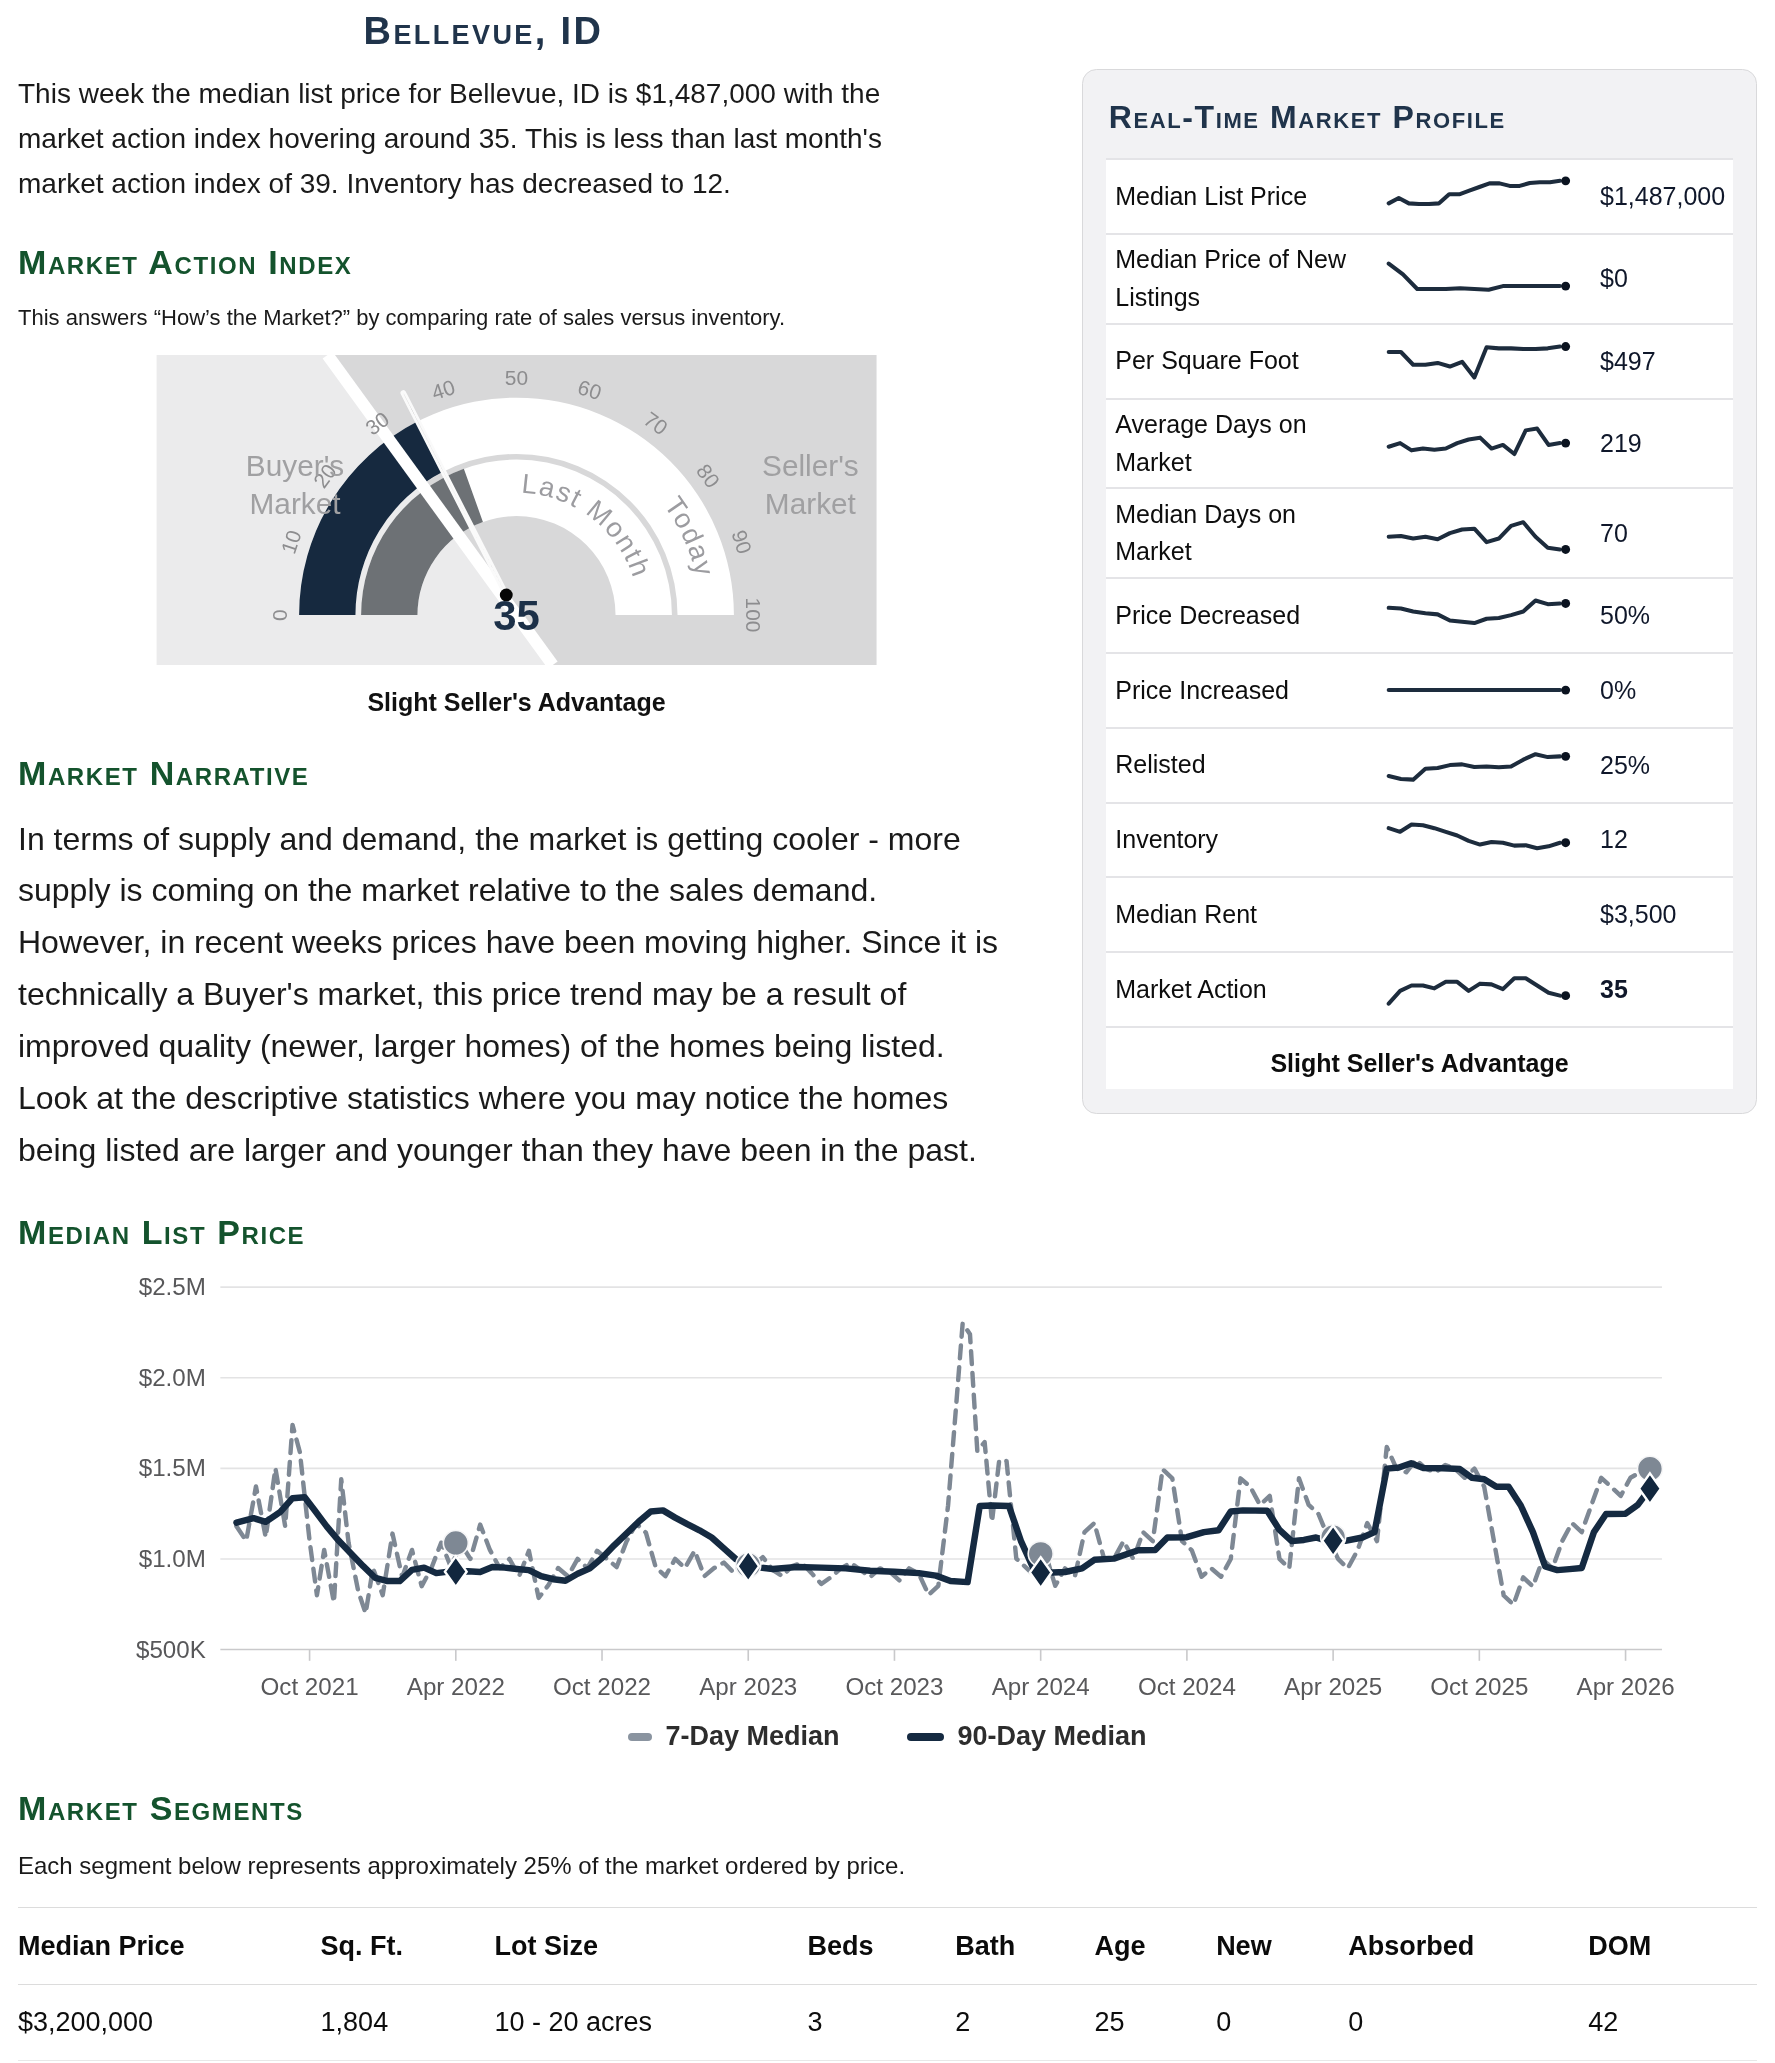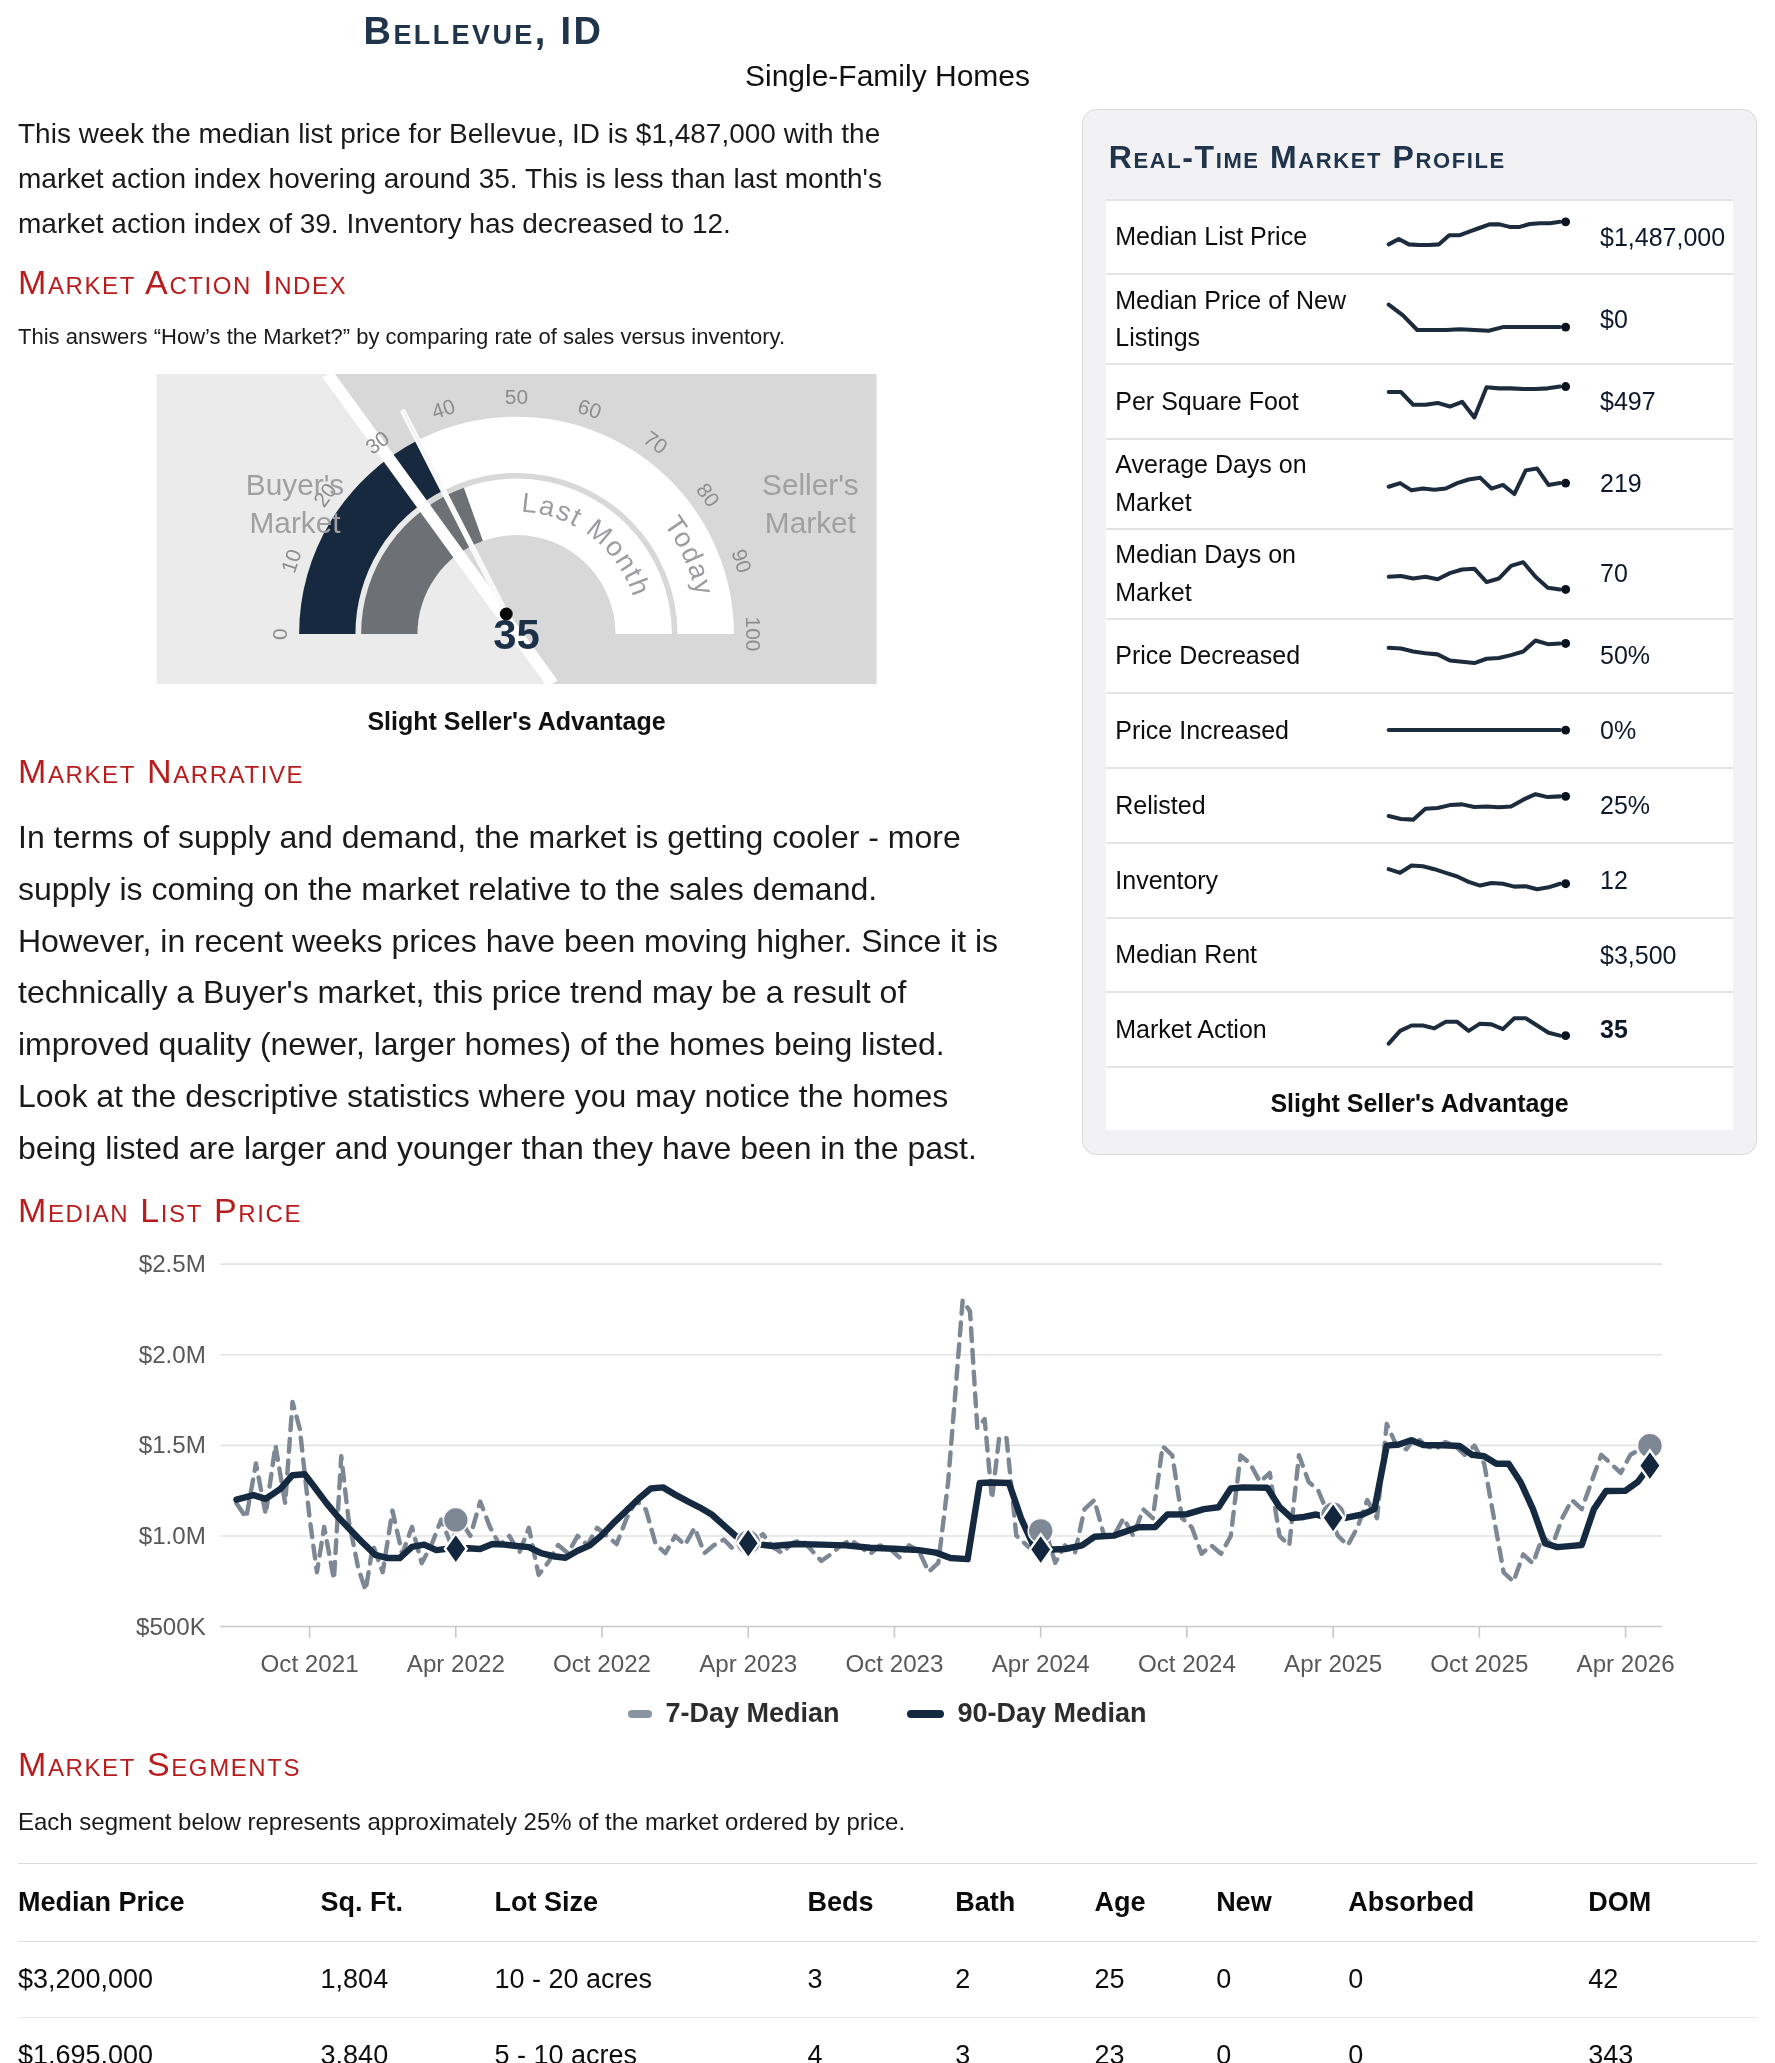--- a/index.html
+++ b/index.html
@@ -3,22 +3,22 @@
 <meta charset="utf-8">
 <style>
   html,body{margin:0;padding:0;}
   body{width:1775px;height:2064px;overflow:hidden;background:#fff;
        font-family:"Liberation Sans",sans-serif;color:#1a1a1a;}
   .container{padding:0 18px;box-sizing:border-box;width:1775px;}
   
   .h-title{font-variant:small-caps;font-weight:bold;color:#20344b;font-size:38px;
            letter-spacing:2.4px;width:931px;text-align:center;margin:9.7px 0 0;}
   .subtitle{font-size:30px;text-align:center;margin-top:6.4px;color:#101010;}
-  h2.sec{font-variant:small-caps;font-weight:normal;color:#b91c1c;font-size:34px;
-         letter-spacing:1.6px;margin:16px 0 0;}
+  h2.sec{font-variant:small-caps;font-weight:bold;color:#14532d;font-size:34px;
+         letter-spacing:1.6px;margin:37px 0 0;}
   
   .top-flex{display:flex;align-items:flex-start;}
   .left-col{width:977px;flex:none;}
   .intro{font-size:28px;line-height:1.6;width:943px;margin:19.3px 0 0;}
   .gauge-desc{font-size:22px;margin:22.6px 0 0;}
   .gauge-wrap{margin:24px 0 0 138px;width:721px;text-align:center;}
   #gauge-svg{display:block;}
   .gauge-status{font-size:25px;font-weight:bold;margin-top:22.6px;color:#111;}
   .narr{font-size:32px;line-height:1.62;width:992px;margin:21px 0 0;}
   
@@ -47,21 +47,20 @@
                     border-top:1.6px solid #dcdcdc;border-bottom:1.6px solid #dcdcdc;}
   table.segments td{padding:22px 0;border-bottom:1.6px solid #e8e8e8;color:#0d0d0d;}
 </style>
 </head>
 <body>
 
 <div class="container">
 
   <header>
     <div class="h-title">Bellevue, ID</div>
-    <div class="subtitle">Single-Family Homes</div>
   </header>
 
   <div class="top-flex">
     <div class="left-col">
       <p class="intro">This week the median list price for Bellevue, ID is $1,487,000 with the market action index hovering around 35. This is less than last month's market action index of 39. Inventory has decreased to 12.</p>
 
       <h2 class="sec">Market Action Index</h2>
       <p class="gauge-desc">This answers “How’s the Market?” by comparing rate of sales versus inventory.</p>
 
       <div class="gauge-wrap">

